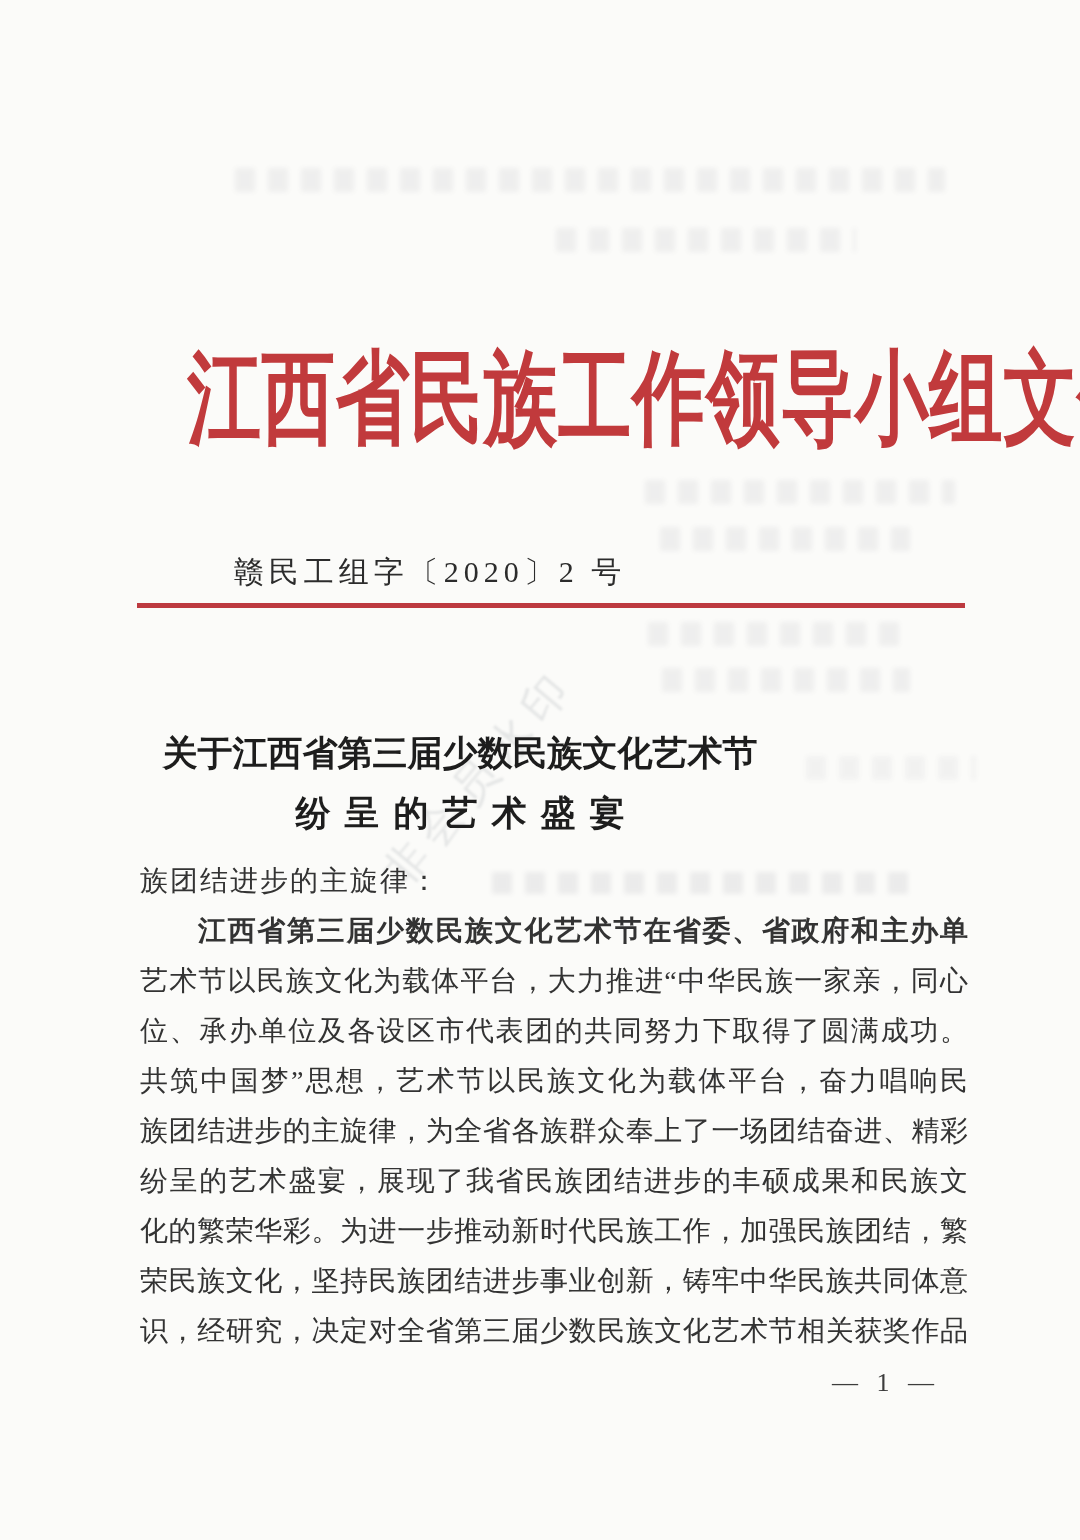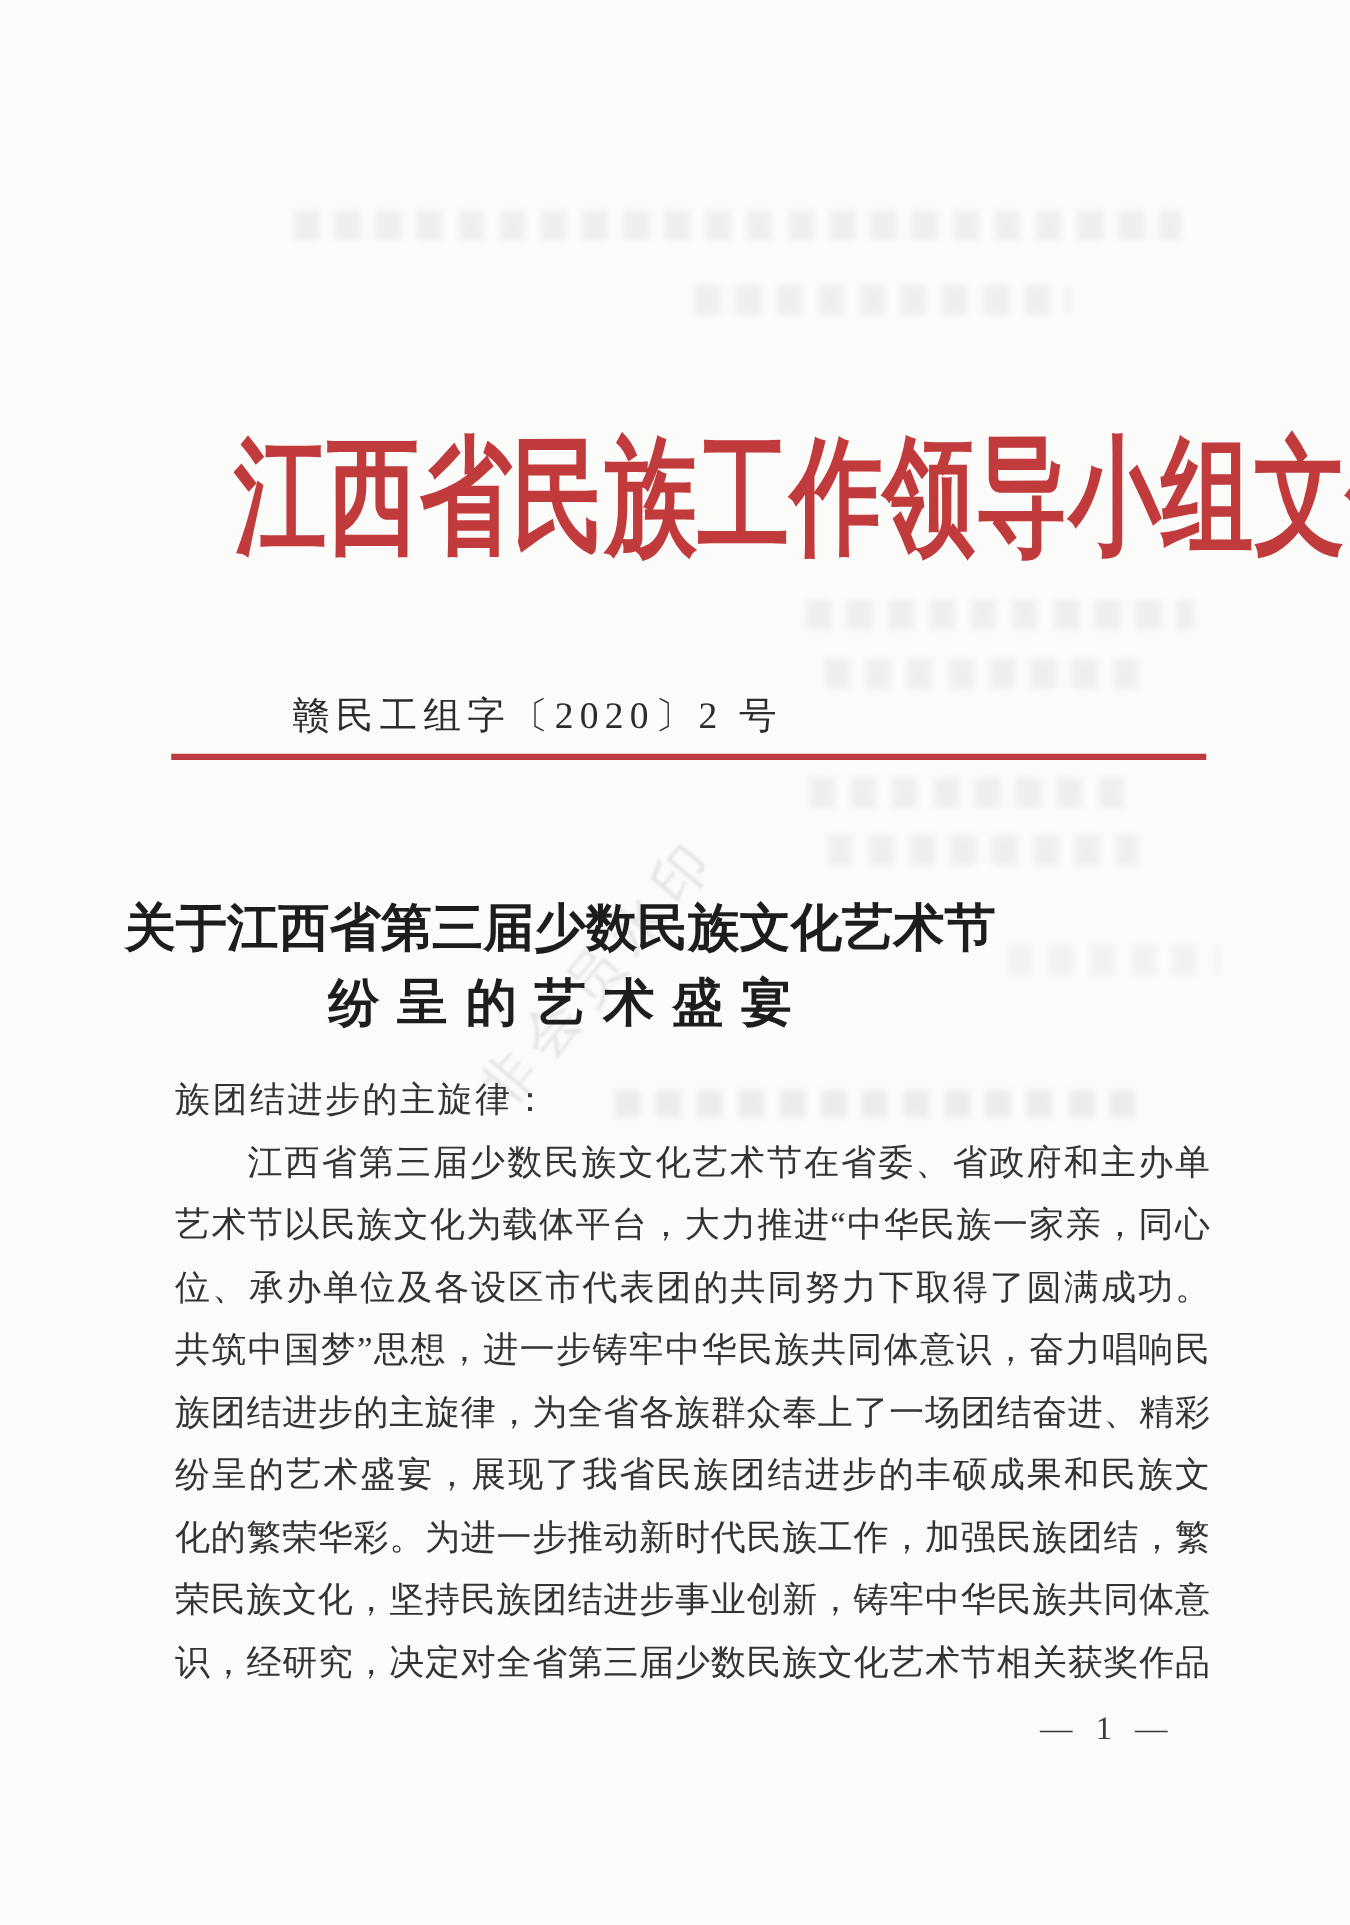--- a/index.html
+++ b/index.html
@@ -92,23 +92,23 @@
     height: 5px;
     background: #bd3a40;
   }
 
   
   .notice-title {
     position: absolute;
     left: 0;
     top: 712px;
     width: 896px;
-    margin: 0;
+    margin: 12px;
     text-align: center;
-    font-size: 41px;
+    font-size: 35px;
     font-weight: bold;
     color: #1d1d1d;
     line-height: 60px;
   }
   .notice-title .line2 {
     letter-spacing: 14px;
     text-indent: 14px;
   }
 
   
@@ -125,20 +125,21 @@
     text-align: left;
     letter-spacing: 2px;
   }
   .bline {
     text-align: justify;
     text-align-last: justify;
     text-justify: inter-character;
   }
   .bline.indent {
     text-indent: 58px;
+    font-weight: bold;
   }
 
   
   .page-number {
     position: absolute;
     left: 832px;
     top: 1368px;
     font-size: 26px;
     letter-spacing: 6px;
     color: #3c3c3c;
@@ -171,21 +172,21 @@
   <h2 class="notice-title">
     <div class="line1">关于江西省第三届少数民族文化艺术节</div>
     <div class="line2">纷呈的艺术盛宴</div>
   </h2>
 
   <div class="body-block">
     <div class="salutation">族团结进步的主旋律：</div>
     <div class="bline indent">江西省第三届少数民族文化艺术节在省委、省政府和主办单</div>
     <div class="bline">艺术节以民族文化为载体平台，大力推进“中华民族一家亲，同心</div>
     <div class="bline">位、承办单位及各设区市代表团的共同努力下取得了圆满成功。</div>
-    <div class="bline">共筑中国梦”思想，进一步铸牢中华民族共同体意识，奋力唱响民</div>
+    <div class="bline">共筑中国梦”思想，艺术节以民族文化为载体平台，奋力唱响民</div>
     <div class="bline">族团结进步的主旋律，为全省各族群众奉上了一场团结奋进、精彩</div>
     <div class="bline">纷呈的艺术盛宴，展现了我省民族团结进步的丰硕成果和民族文</div>
     <div class="bline">化的繁荣华彩。为进一步推动新时代民族工作，加强民族团结，繁</div>
     <div class="bline">荣民族文化，坚持民族团结进步事业创新，铸牢中华民族共同体意</div>
     <div class="bline">识，经研究，决定对全省第三届少数民族文化艺术节相关获奖作品</div>
   </div>
 
   <div class="page-number">— 1 —</div>
 
 </div>

